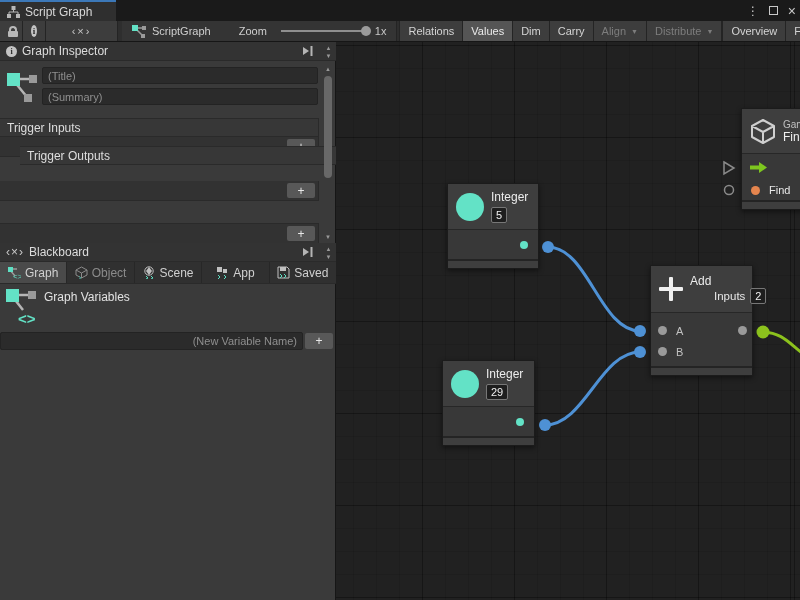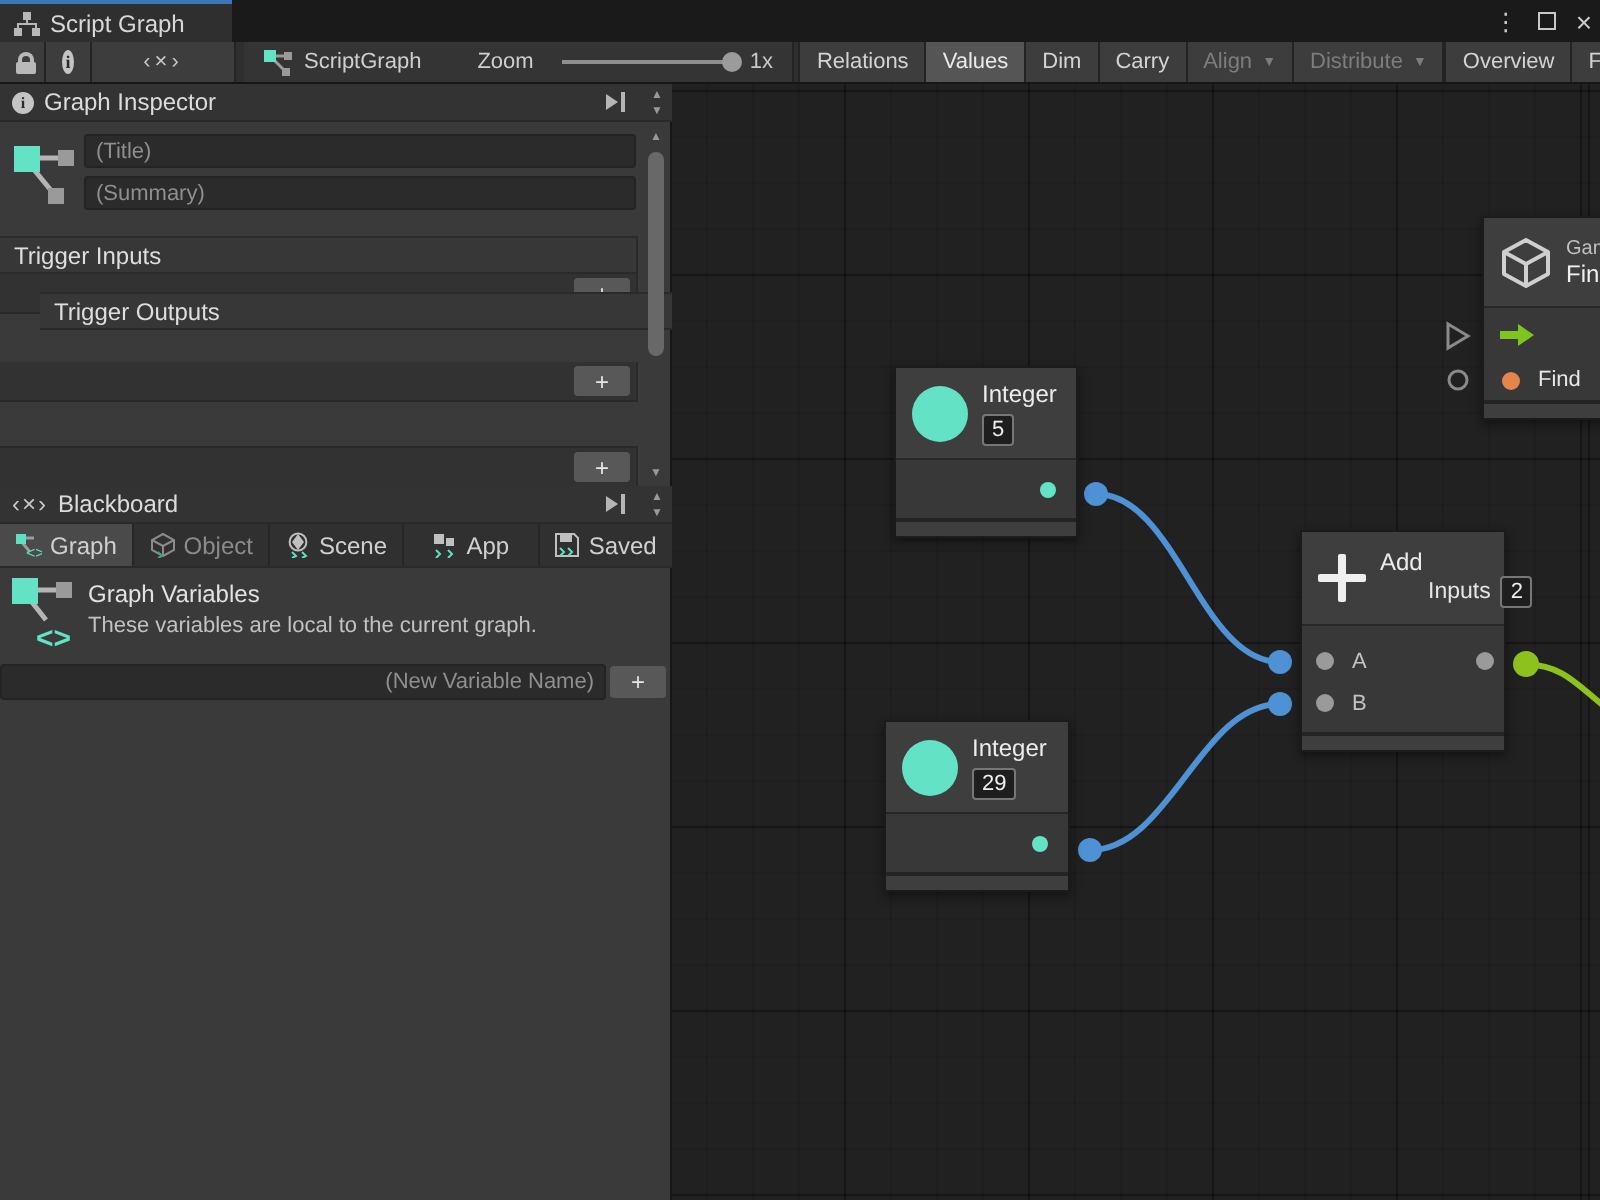--- a/index.html
+++ b/index.html
@@ -266,21 +266,20 @@
 
       <div class="vars-block">
         <svg width="30" height="38" viewBox="0 0 30 38">
           <path d="M6 7 L24 7 M6 8 L17 22" stroke="#b5b5b5" stroke-width="2.5" fill="none"></path>
           <rect x="0" y="1" width="13" height="13" fill="#63e2c6"></rect>
           <rect x="22" y="3" width="8" height="8" fill="#9a9a9a"></rect>
           <text x="12" y="36" font-size="15" font-weight="bold" fill="#63e2c6" font-family="Liberation Sans,sans-serif">&lt;&gt;</text>
         </svg>
         <div class="vars-text">
           <div class="t1">Graph Variables</div>
-          <div class="t2">These variables are local to the current graph.</div>
         </div>
       </div>
 
       <div class="newvar-row">
         <div class="text-field ph-right newvar-input">(New Variable Name)</div>
         <div class="newvar-plus">+</div>
       </div>
     </div>
 
     <div class="canvas">

